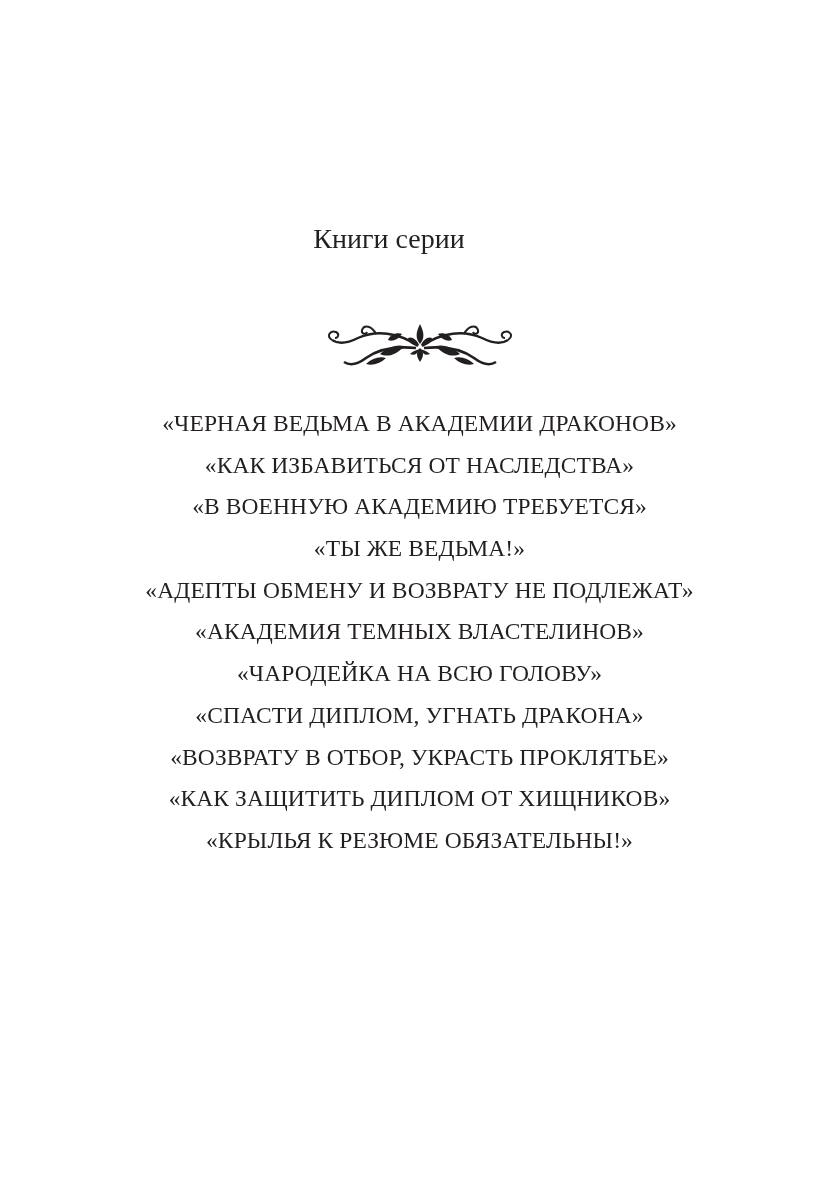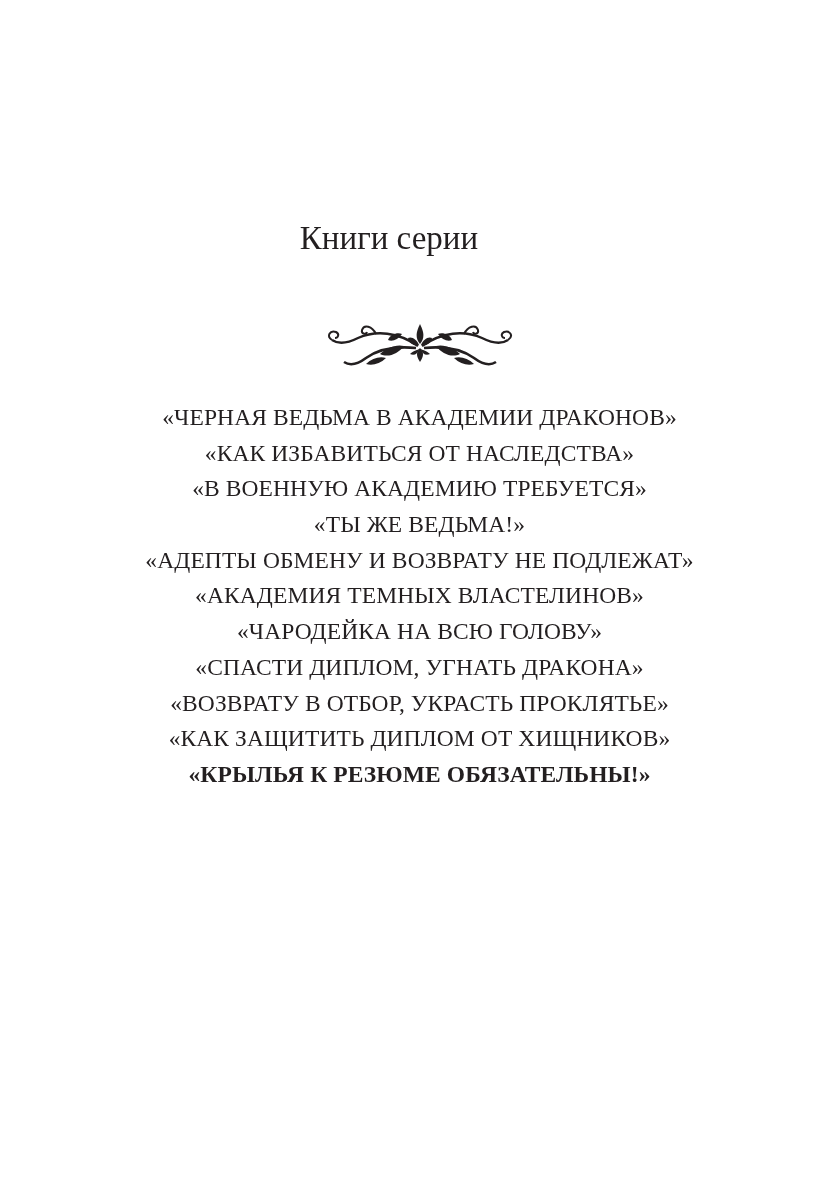--- a/index.html
+++ b/index.html
@@ -1,25 +1,25 @@
 <!DOCTYPE html>
 <html><head>
 <meta charset="utf-8">
 <style>
   html, body { margin: 0; padding: 0; background: #ffffff; }
   body { width: 839px; height: 1190px; position: relative; overflow: hidden;
          font-family: "Liberation Serif", "DejaVu Serif", serif; color: #231f20; }
   .title { position: absolute; left: 0; width: 778px; text-align: center;
-           font-size: 33px; line-height: 37px; top: 220px; }
+           font-size: 28px; line-height: 37px; top: 220px; }
   .title div { white-space: nowrap; }
   .ornament { position: absolute; left: 318px; top: 318px; width: 204px; height: 60px; }
   .list { position: absolute; left: 0; width: 839px; top: 400px; text-align: center; }
   .list .item { font-size: 23.5px; line-height: 35.7px; height: 35.7px; white-space: nowrap;
-                letter-spacing: 0.1px; }
-  .list .item.bold { font-weight: bold; }
+                letter-spacing: 0.1px; margin-top: 6px; }
+  .list .item.bold { font-weight: normal; }
 </style>
 </head>
 <body>
 
 <div class="title">
   <div>Книги серии</div>
 </div>
 
 <svg class="ornament" viewBox="0 0 204 60">
   <g fill="#231f20" stroke="#231f20">

